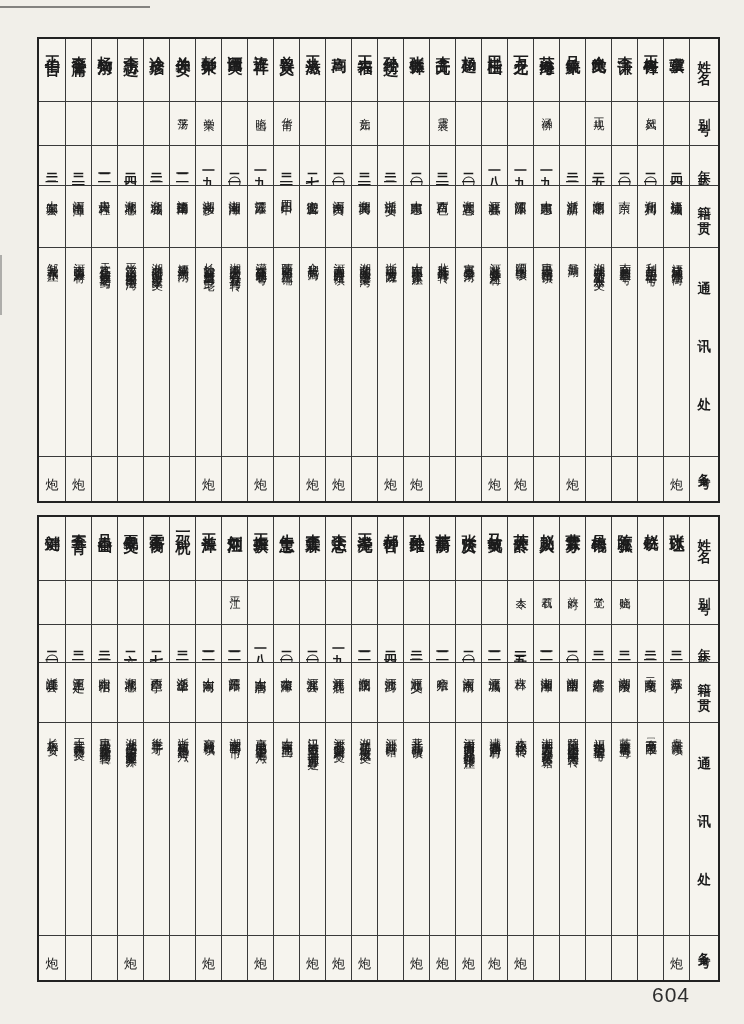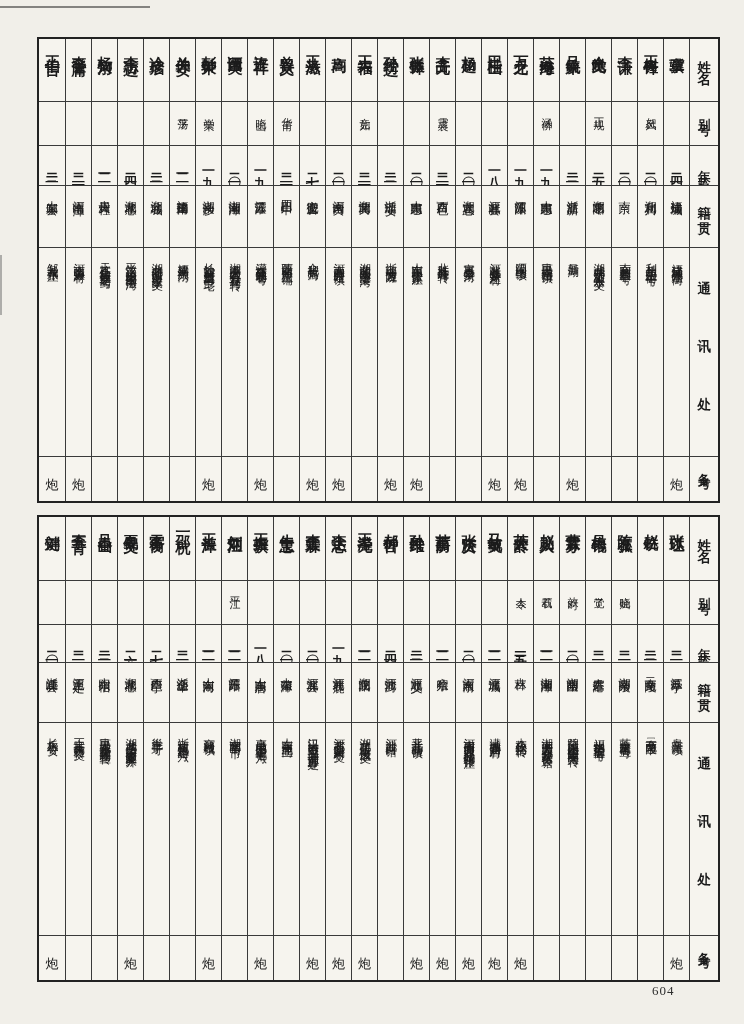--- a/index.html
+++ b/index.html
@@ -59,22 +59,22 @@
   
   .header-col .vtext{font-weight:700;font-size:13.5px;}
   .header-col .c-name .vtext{letter-spacing:12px;padding-top:10px;}
   .header-col .c-alias .vtext{letter-spacing:6px;padding-top:6px;font-size:12.5px;}
   .header-col .c-age .vtext{letter-spacing:6px;font-size:12.5px;}
   .header-col .c-native .vtext{letter-spacing:16px;padding-top:9px;}
   .header-col .c-address .vtext{letter-spacing:58px;padding-top:22px;}
   .header-col .c-remark .vtext{letter-spacing:4px;padding-top:6px;font-size:12.5px;}
   .page-number{
     position:absolute;left:652px;top:983px;
-    font-family:Liberation Serif, serif;
-    font-size:13px;color:#2e2e2e;letter-spacing:1px;
+    font-family:Liberation Sans, sans-serif;
+    font-size:21px;color:#2e2e2e;letter-spacing:1px;
   }
   
   .scan-edge-top{position:absolute;left:0;top:6px;width:150px;height:2px;background:#2a2a2a;opacity:.55;}
   .scan-edge-left{position:absolute;left:0;top:255px;width:2px;height:60px;background:#4a4a4a;opacity:.4;}
 </style>
 </head>
 <body>
 
 <div class="page">
   <div class="scan-edge-top"></div>

